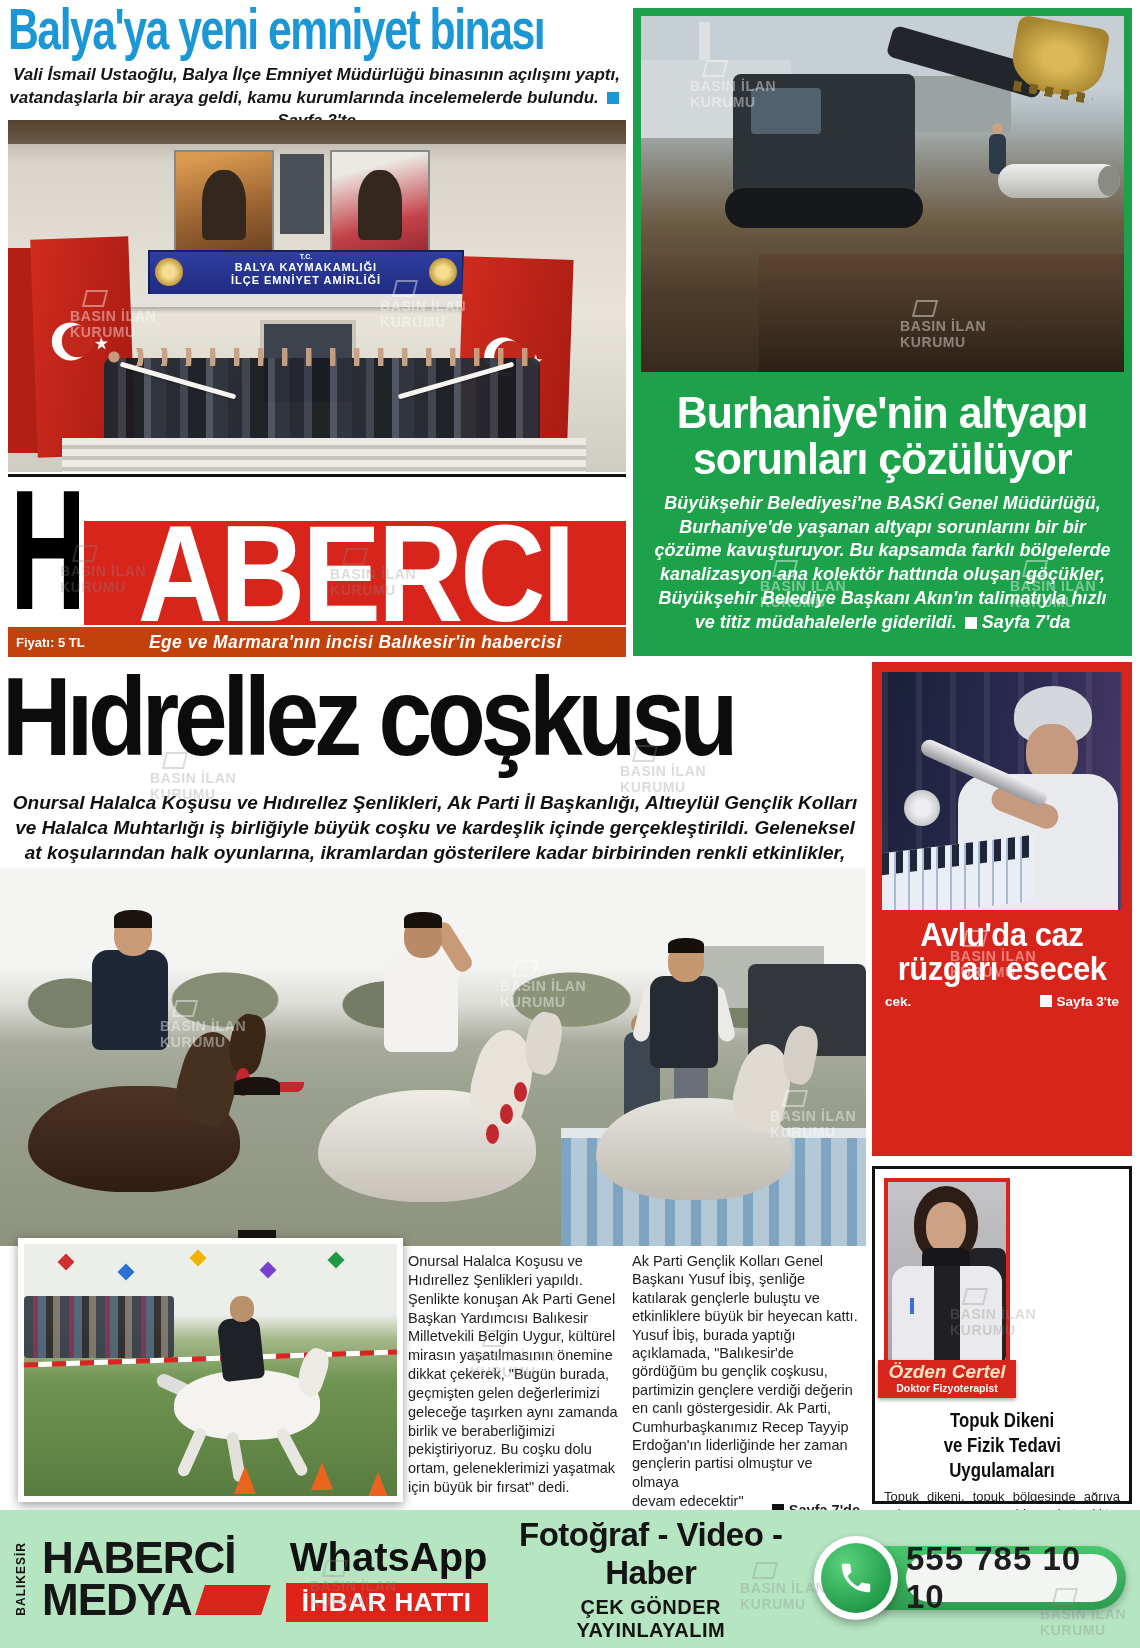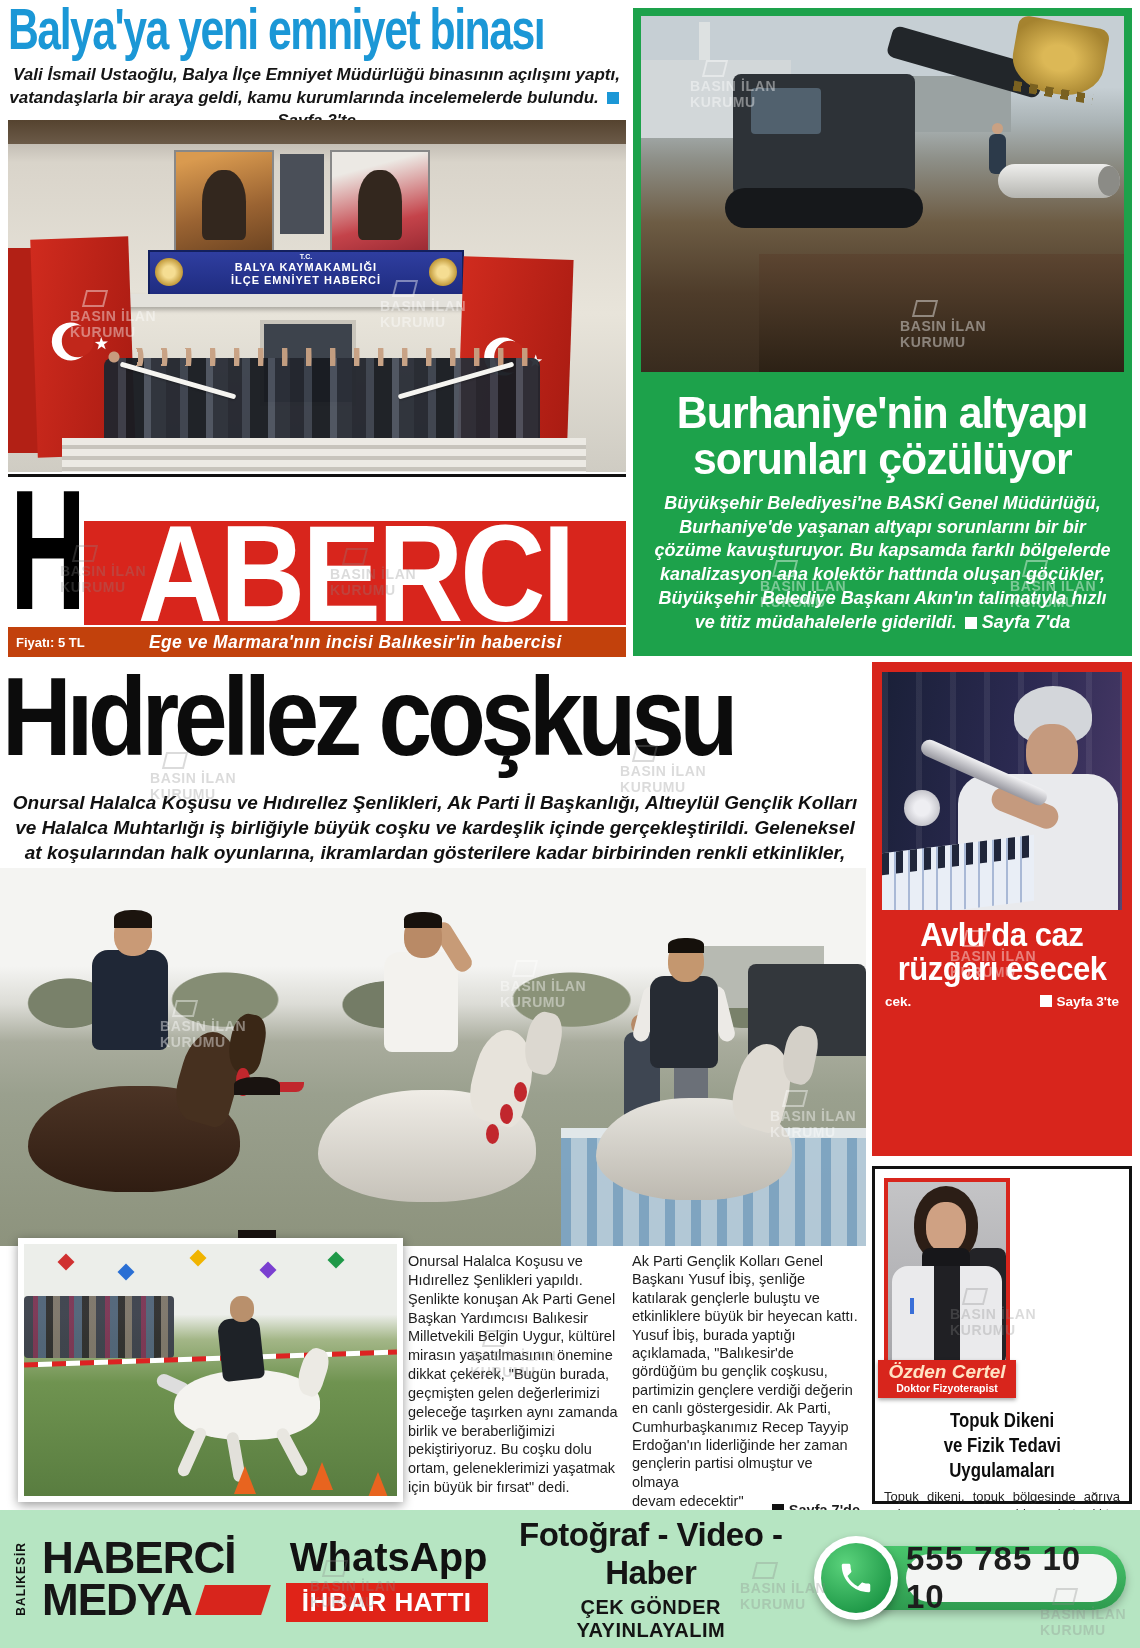--- a/index.html
+++ b/index.html
@@ -269,21 +269,21 @@
         <div class="fig"></div>
       </div>
     <div class="p1-win"></div>
     <div class="p1-banner br">
         <div class="fig"></div>
       </div>
     <div class="p1-sign">
       <div class="emblem em-l"></div>
       <div class="t1">T.C.</div>
       <div class="t2">BALYA KAYMAKAMLIĞI</div>
-      <div class="t2">İLÇE EMNİYET HABERCİ</div>
+      <div class="t2">İLÇE EMNİYET AMİRLİĞİ</div>
       <div class="emblem em-r"></div>
     </div>
     <div class="p1-canopy"></div>
     <div class="p1-door"></div>
     <div class="flag flag-l2"></div>
     <div class="flag flag-l1">
         <span class="cres"></span>
         <span class="star">★</span>
       </div>
     <div class="flag flag-r1">

